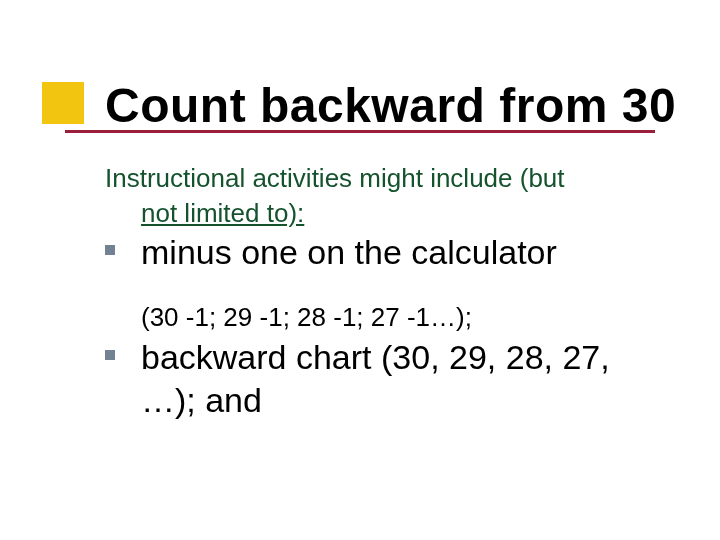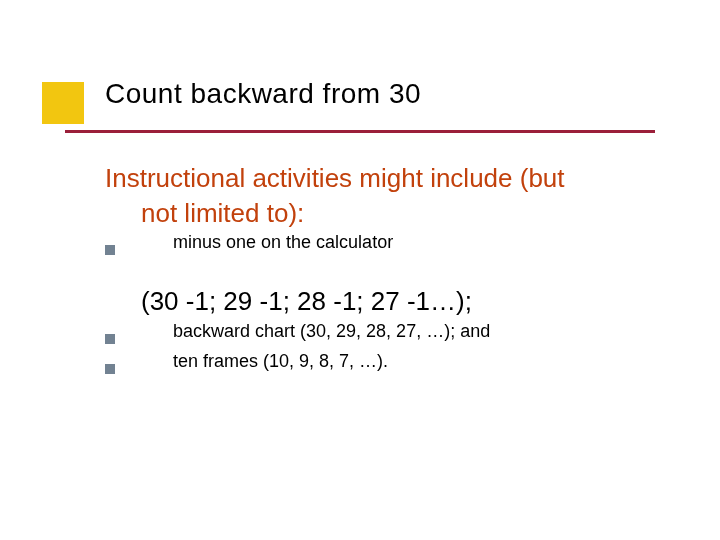--- a/index.html
+++ b/index.html
@@ -16,69 +16,69 @@
     top: 82px;
     left: 42px;
     width: 42px;
     height: 42px;
     background: #f2c610;
   }
   .title {
     position: absolute;
     top: 78px;
     left: 105px;
-    font-size: 28px;
-    font-weight: normal;
+    font-size: 48px;
+    font-weight: bold;
     color: #000;
     letter-spacing: 0.5px;
   }
   .title-underline {
     position: absolute;
     top: 130px;
     left: 65px;
     width: 590px;
     height: 3px;
     background: #9b1f3a;
   }
   .body {
     position: absolute;
     top: 162px;
     left: 105px;
     width: 545px;
   }
   .intro {
     font-size: 26px;
-    color: #c2410c;
+    color: #14532d;
     line-height: 1.25;
     margin-bottom: 2px;
   }
   .intro-indent {
     padding-left: 36px;
+    text-decoration: underline;
   }
   .bullet-row {
     display: flex;
     align-items: flex-start;
     margin-top: 2px;
   }
   .bullet {
     width: 36px;
     flex: 0 0 36px;
     padding-top: 10px;
   }
   .bullet-mark {
     display: inline-block;
     width: 10px;
     height: 10px;
     background: #728292;
   }
   .bullet-text {
-    font-size: 18px;
+    font-size: 34px;
     color: #000;
     line-height: 1.28;
-    margin-left: 32px;
   }
   .cont {
     padding-left: 36px;
     font-size: 26px;
     color: #000;
     line-height: 1.28;
     margin-top: 26px;
   }
 </style>
 </head>
@@ -98,17 +98,13 @@
     <div class="bullet"><span class="bullet-mark"></span></div>
     <div class="bullet-text">minus one on the calculator</div>
   </div>
   <div class="cont">(30 -1; 29 -1; 28 -1; 27 -1…);</div>
 
   <div class="bullet-row">
     <div class="bullet"><span class="bullet-mark"></span></div>
     <div class="bullet-text">backward chart (30, 29, 28, 27, …); and</div>
   </div>
 
-  <div class="bullet-row">
-    <div class="bullet"><span class="bullet-mark"></span></div>
-    <div class="bullet-text">ten frames (10, 9, 8, 7, …).</div>
-  </div>
 </div>
 
 </body></html>

